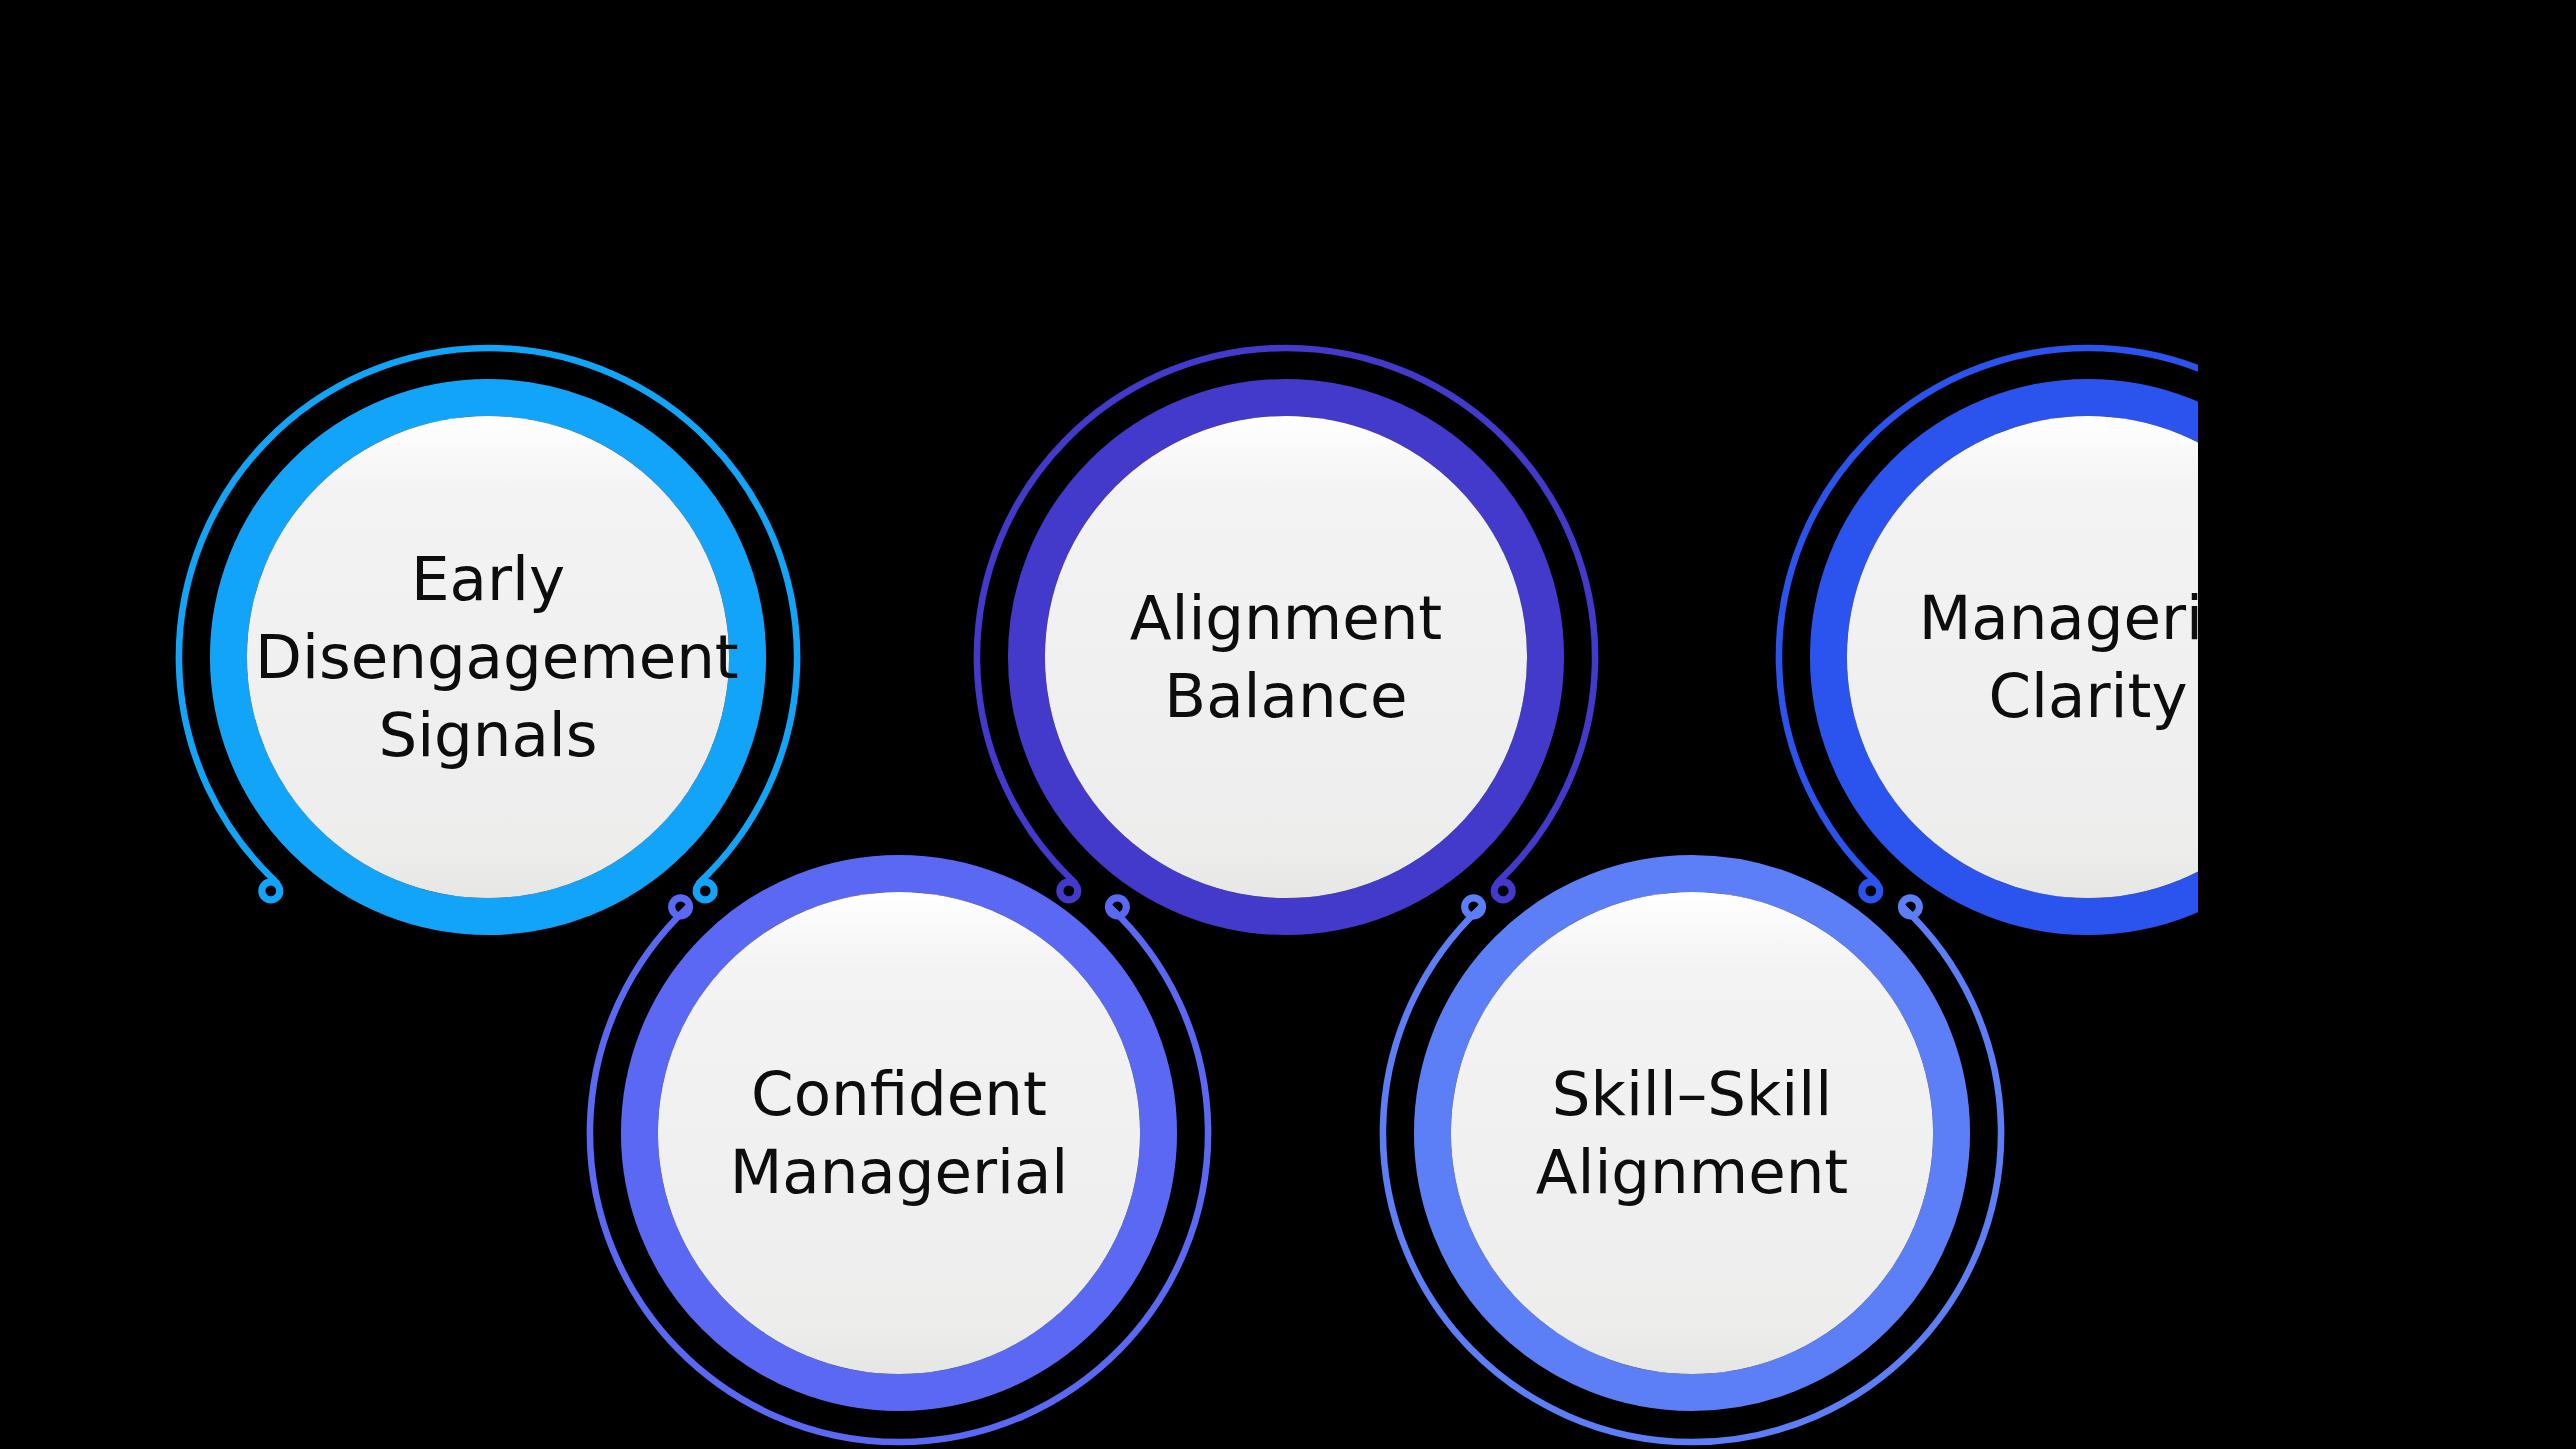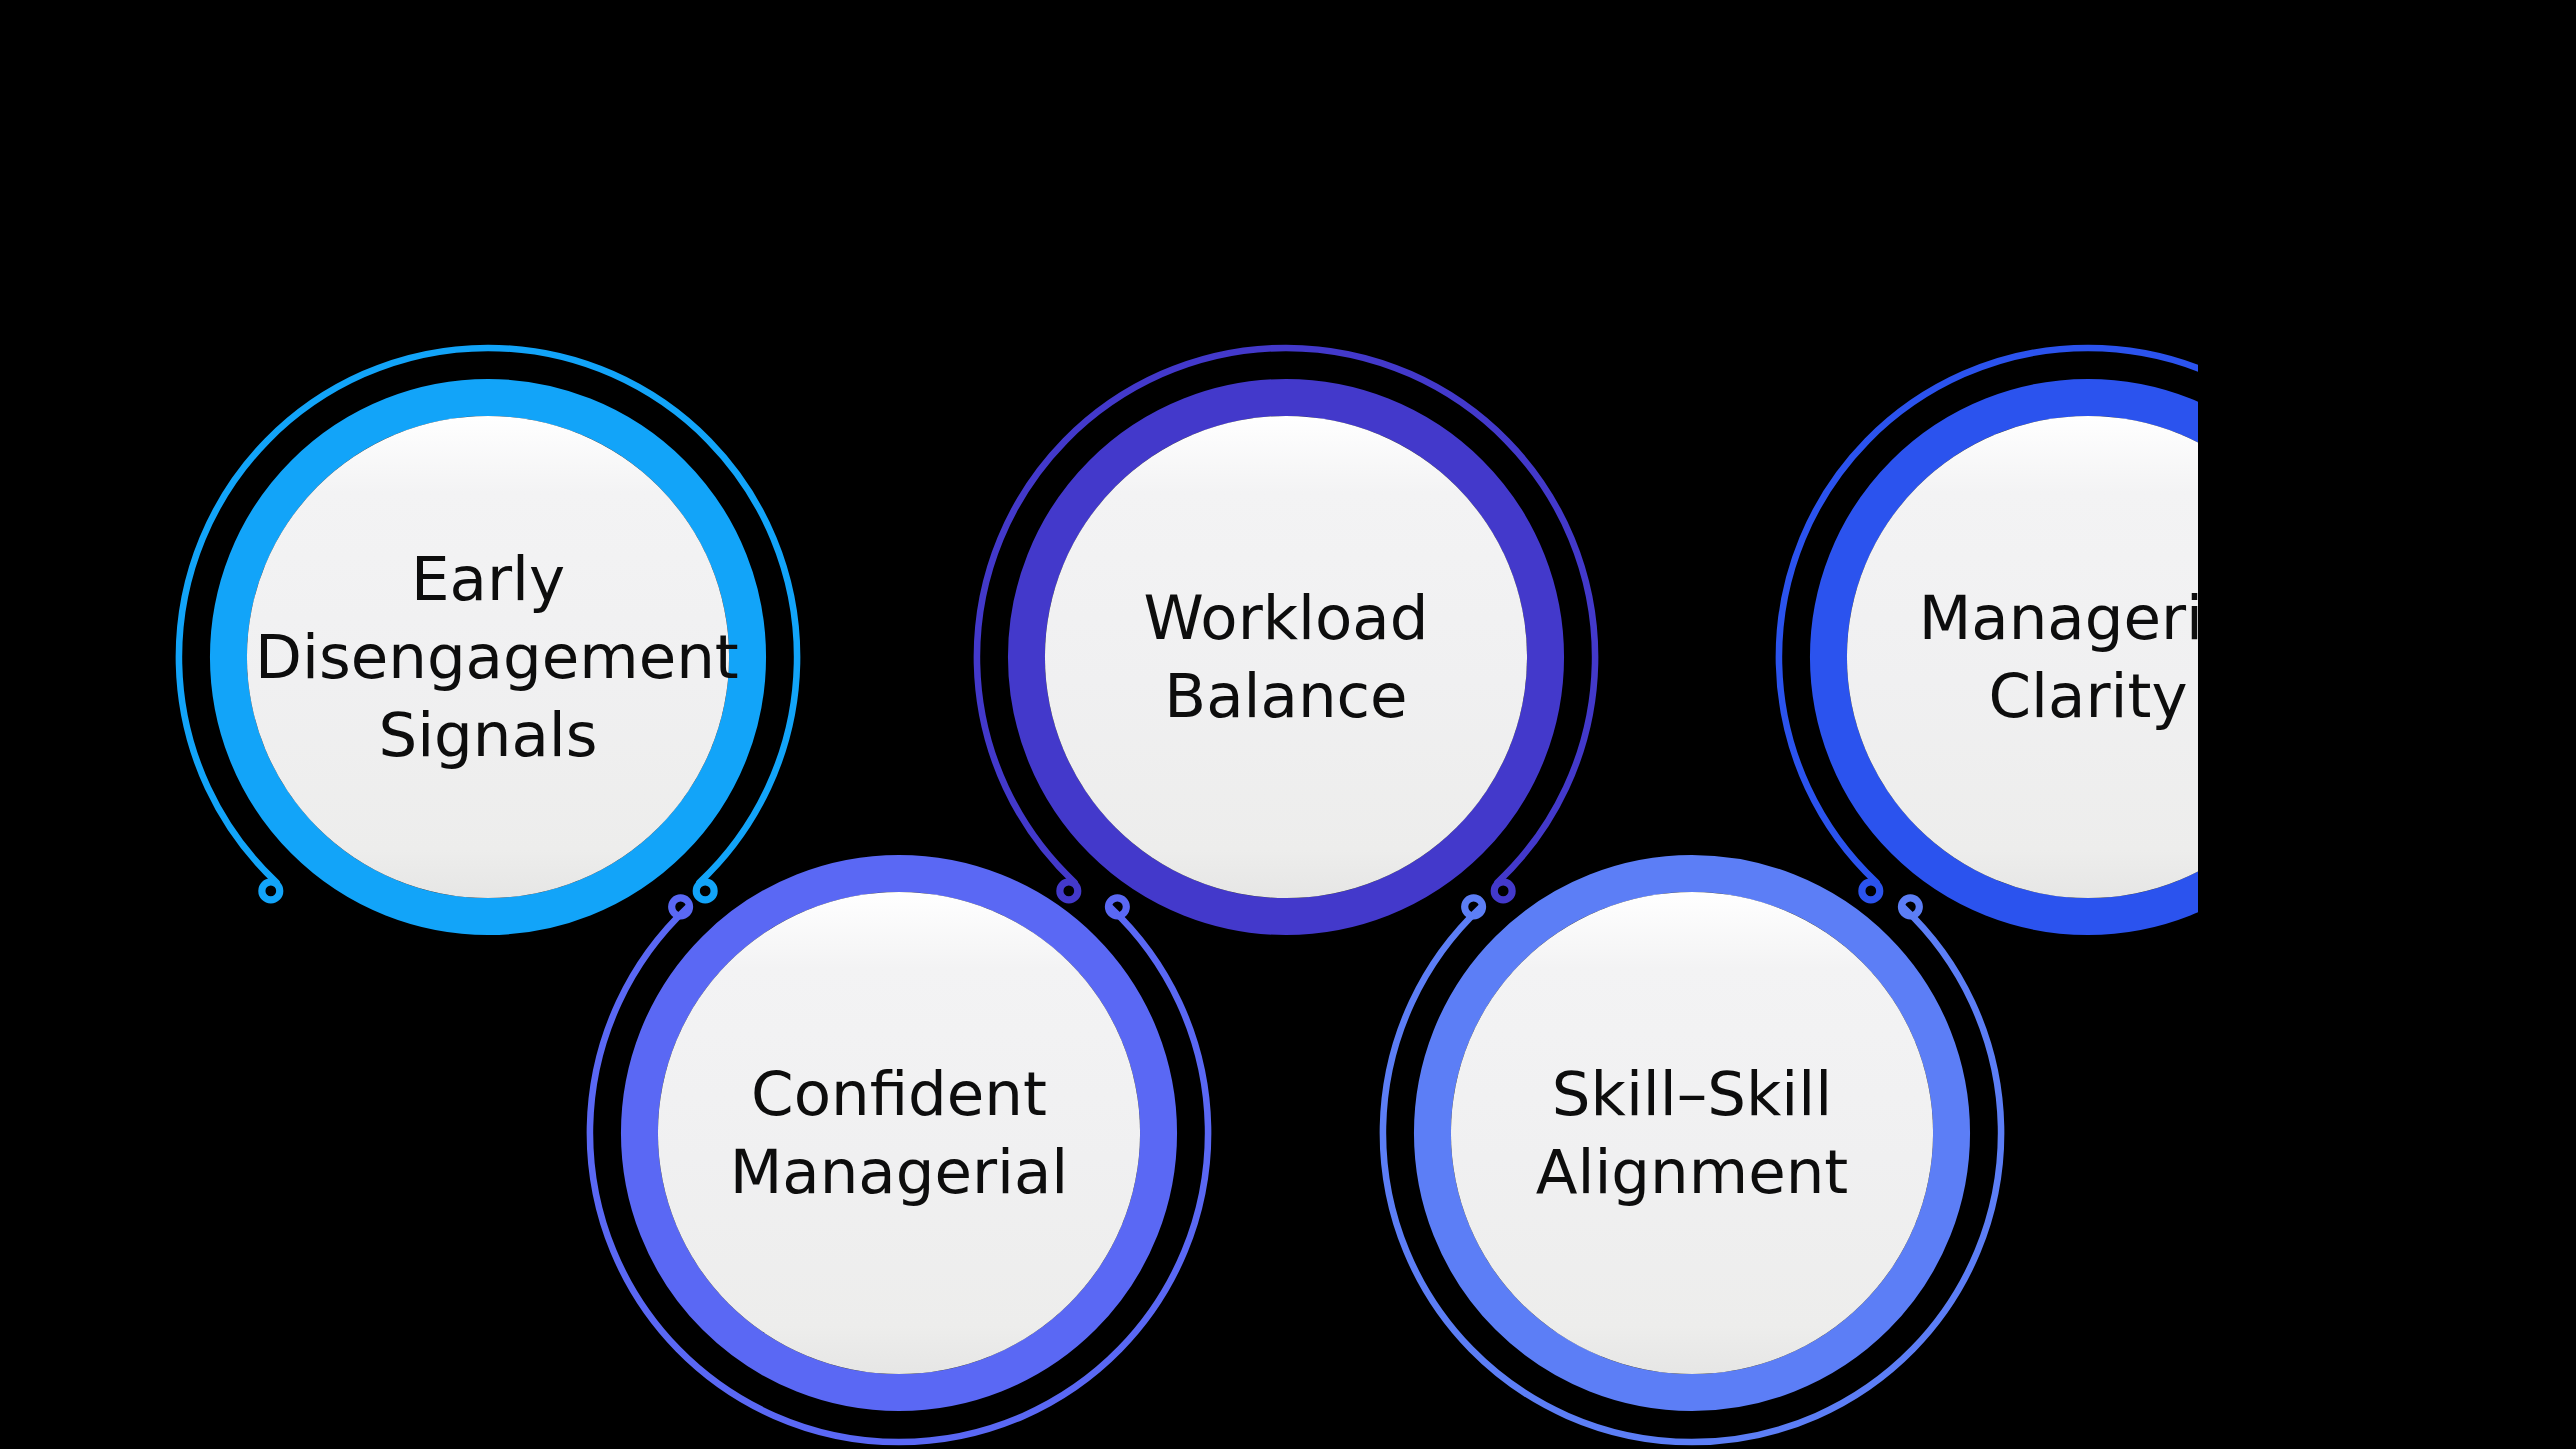--- a/index.html
+++ b/index.html
@@ -107,21 +107,21 @@
 
   <div class="node" style="left: 928px; top: 299px; --ring: #4339CB;">
     <svg viewBox="-600 -600 1200 1200">
       <path class="thin" d="M -354.2 378.0 A 518 518 0 1 1 354.2 378.0"></path>
       <circle class="dot" cx="-364" cy="392" r="15"></circle>
       <circle class="dot" cx="364" cy="392" r="15"></circle>
       <circle class="ring" cx="0" cy="0" r="435"></circle>
       <circle class="inner" cx="0" cy="0" r="404"></circle>
     </svg>
     <div class="label">
-      <span>Workload Balance</span>
+      <span>Alignment Balance</span>
     </div>
   </div>
 
   <div class="node" style="left: 1730px; top: 299px; --ring: #2B53EE;">
     <svg viewBox="-600 -600 1200 1200">
       <path class="thin" d="M -354.2 378.0 A 518 518 0 1 1 354.2 378.0"></path>
       <circle class="dot" cx="-364" cy="392" r="15"></circle>
       <circle class="dot" cx="364" cy="392" r="15"></circle>
       <circle class="ring" cx="0" cy="0" r="435"></circle>
       <circle class="inner" cx="0" cy="0" r="404"></circle>

